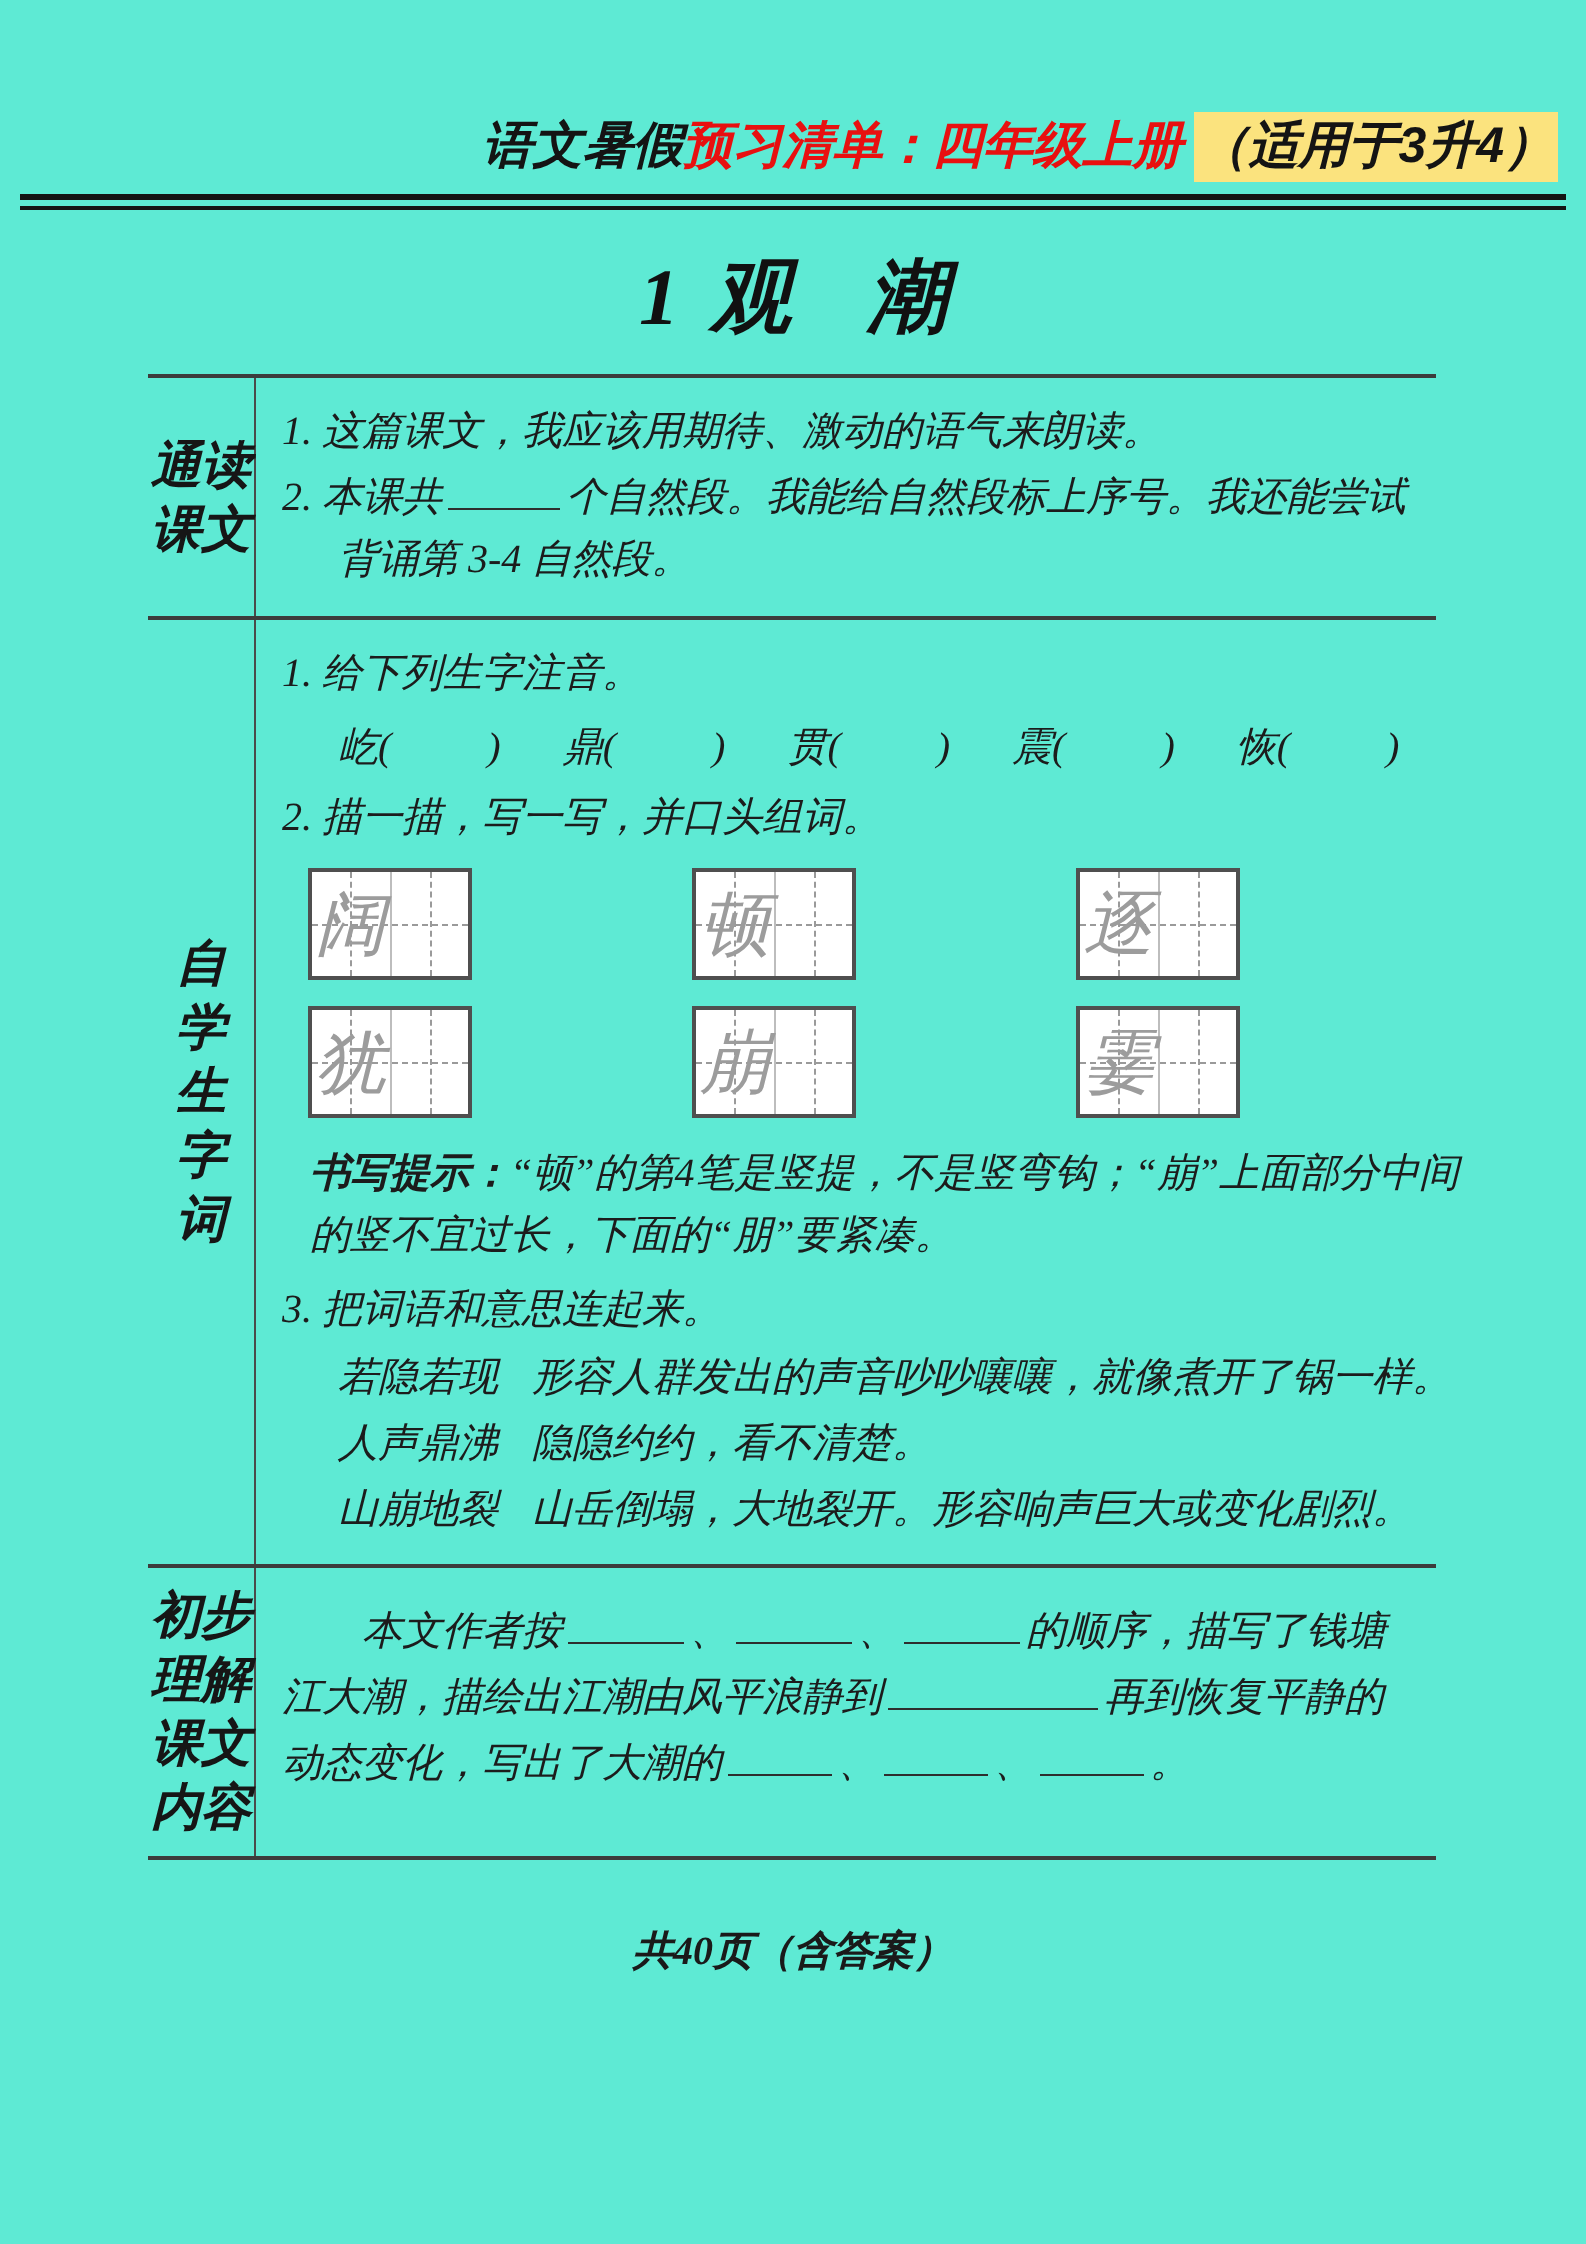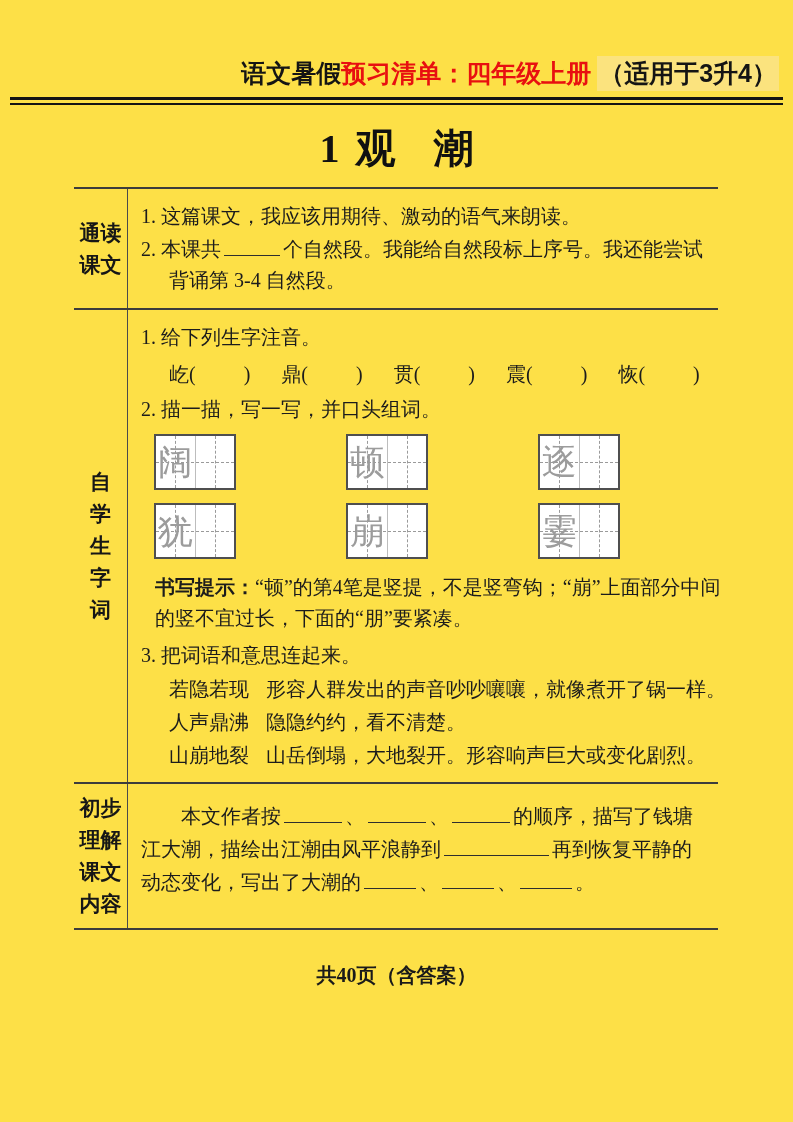--- a/index.html
+++ b/index.html
@@ -1,23 +1,24 @@
 <!DOCTYPE html>
 <html><head>
 <meta charset="utf-8">
 <style>
   html,body{margin:0;padding:0;background:#e9e9e9;}
   .page{
     position:relative;
     width:793px;height:1122px;
     margin:0 auto;
-    background:#fde047;
+    background:#5eead4;
     overflow:hidden;
     font-family:"Liberation Serif","DejaVu Serif",serif;
     color:#1c1c1c;
+    font-style:italic;
   }
   
   .header{
     margin-top:56px;
     padding-right:14px;
     text-align:right;
     font-family:"Liberation Sans","DejaVu Sans",sans-serif;
     font-weight:bold;
     font-size:25px;
     line-height:34px;
@@ -57,21 +58,21 @@
   }
   .row{display:flex;border-bottom:2px solid #3c3c3c;}
   .label-cell{
     width:53px;
     flex:0 0 53px;
     border-right:1.5px solid #4a4a4a;
     display:flex;flex-direction:column;
     justify-content:center;align-items:center;
     font-family:"Liberation Sans","DejaVu Sans",sans-serif;
     font-weight:bold;
-    font-size:21px;
+    font-size:25px;
     line-height:32px;
     color:#161616;
     padding:8px 0;
   }
   .content-cell{
     flex:1;
     padding:10px 8px 10px 13px;
     line-height:31px;
   }
   .item{padding-left:28px;text-indent:-28px;margin:2px 0;}

